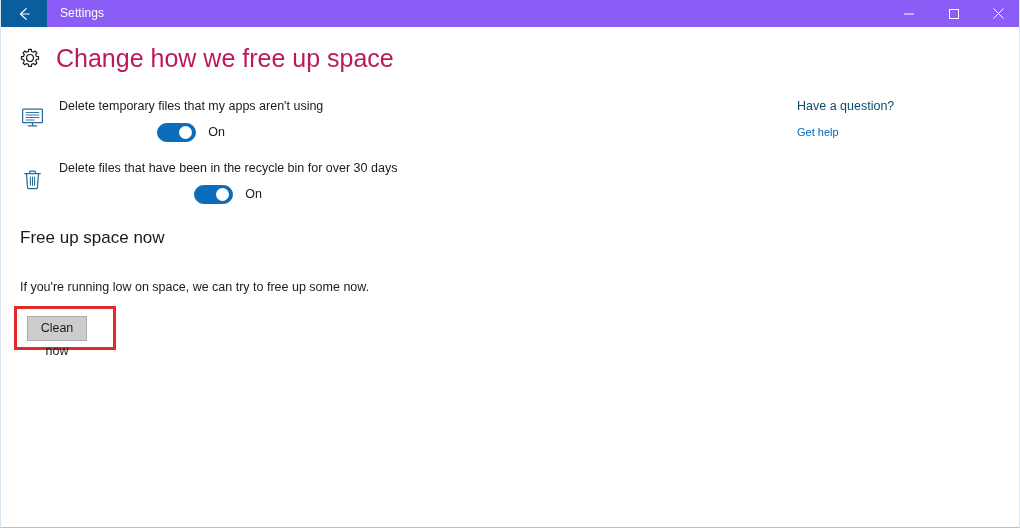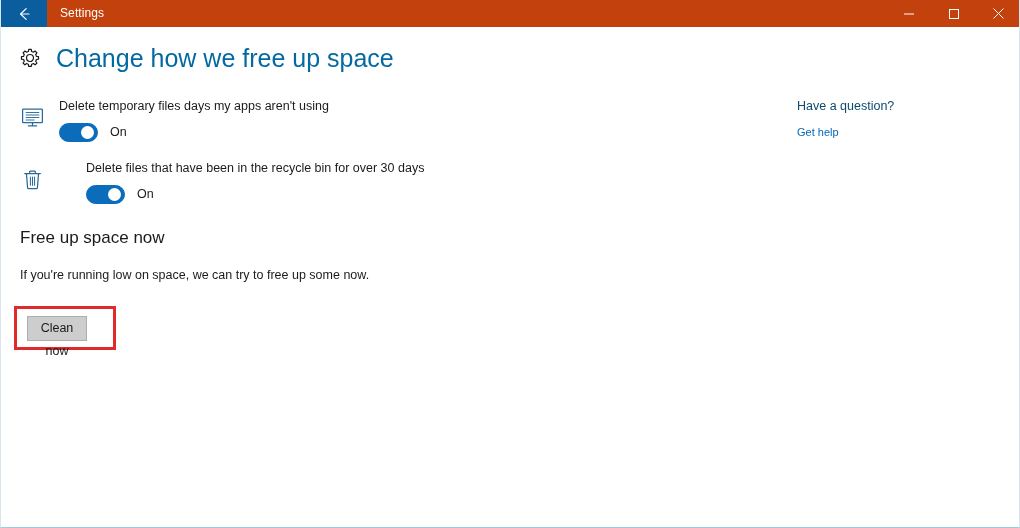--- a/index.html
+++ b/index.html
@@ -26,21 +26,21 @@
     border-bottom: 1px solid #9fc9de;
     overflow: hidden;
   }
 
   
   .titlebar {
     position: absolute;
     top: 0; left: 0;
     width: 1020px;
     height: 27px;
-    background: #c2410c;
+    background: #8b5cf6;
     display: flex;
     align-items: stretch;
   }
   .back-button {
     width: 46px;
     height: 27px;
     background: #0b5e9e;
     display: flex;
     align-items: center;
     justify-content: center;
@@ -88,53 +88,54 @@
   }
   .gear-icon {
     width: 22px;
     height: 22px;
     margin-right: 15px;
     flex: 0 0 auto;
   }
   .page-title {
     font-size: 25px;
     font-weight: 400;
-    color: #0369a1;
+    color: #be185d;
     line-height: 30px;
     white-space: nowrap;
   }
 
   
   .setting-row {
     position: absolute;
     left: 19px;
     display: flex;
     align-items: flex-start;
   }
   .setting-row.row-1 { top: 71px; }
-  .setting-row.row-2 { top: 133px; gap: 27px; }
+  .setting-row.row-2 { top: 133px; }
 
   .setting-icon {
     width: 25px;
     height: 25px;
     margin-right: 14px;
     margin-top: 7px;
     flex: 0 0 auto;
   }
   .setting-body { padding-top: 0; }
   .setting-label {
     font-size: 12.5px;
     color: #1b1b1b;
     line-height: 17px;
     white-space: nowrap;
     margin-bottom: 8px;
   }
   .toggle-line {
     display: flex;
     align-items: center;
+    justify-content: center;
   }
   .toggle {
     width: 39px;
     height: 19px;
     border-radius: 10px;
     background: #0a6cba;
     border: 1px solid #0a6cba;
     position: relative;
     box-sizing: border-box;
     cursor: default;
@@ -164,21 +165,21 @@
     font-size: 17px;
     font-weight: 400;
     color: #1b1b1b;
     line-height: 22px;
     white-space: nowrap;
     text-align: right;
   }
   .section-desc {
     position: absolute;
     left: 19px;
-    top: 240px;
+    top: 252px;
     font-size: 12.5px;
     color: #1b1b1b;
     line-height: 17px;
     white-space: nowrap;
   }
 
   .highlight-box {
     position: absolute;
     left: 13px;
     top: 279px;
@@ -283,21 +284,21 @@
 
     <div class="setting-row row-1">
       <span class="setting-icon">
         <svg width="25" height="25" viewBox="0 0 24 24">
           <rect x="2.5" y="4" width="19" height="13" rx="0.8" fill="none" stroke="#2a6a96" stroke-width="1.2"></rect>
           <path d="M5.5 7.2 H18.5 M5.5 9.6 H18.5 M5.5 12 H18.5 M5.5 14.4 H14" stroke="#2a6a96" stroke-width="0.9" fill="none"></path>
           <path d="M12 17 V19.5 M8 20 H16" stroke="#2a6a96" stroke-width="1.2" fill="none" stroke-linecap="round"></path>
         </svg>
       </span>
       <div class="setting-body">
-        <div class="setting-label">Delete temporary files days my apps aren't using</div>
+        <div class="setting-label">Delete temporary files that my apps aren't using</div>
         <div class="toggle-line">
           <div class="toggle">
             <span class="knob"></span>
           </div>
           <span class="toggle-state">On</span>
         </div>
       </div>
     </div>
 
     <div class="setting-row row-2">

